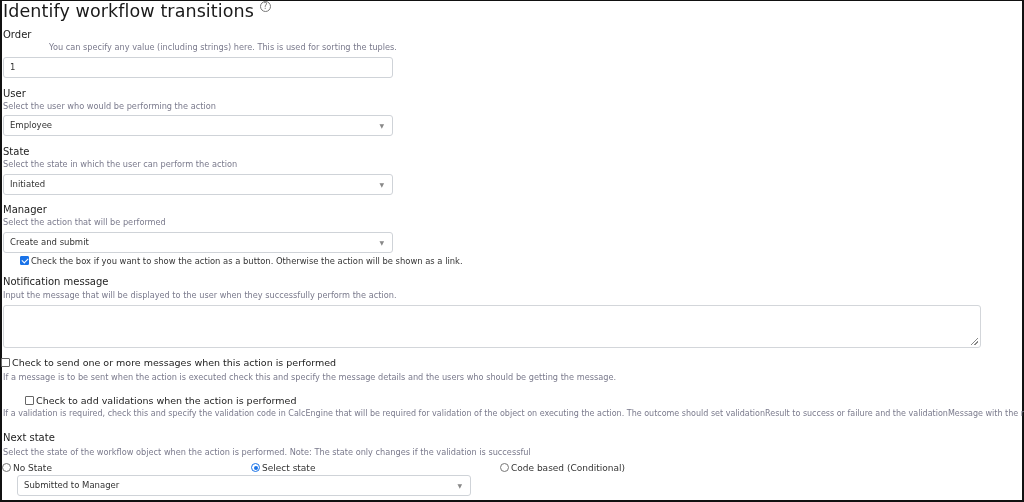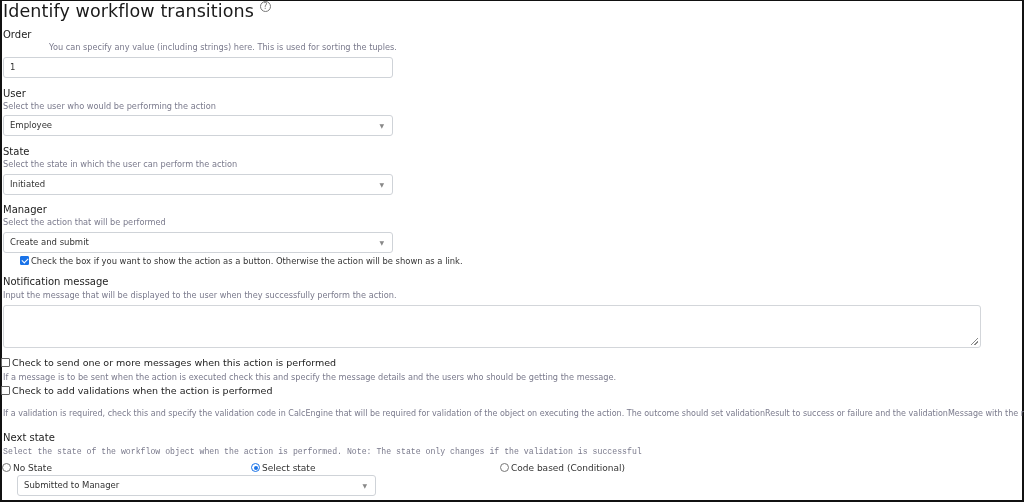--- a/index.html
+++ b/index.html
@@ -107,35 +107,35 @@
   <div class="textarea">
     <span></span>
     <span class="resize-icon"></span>
   </div>
 
   <div class="cb-row" style="left:-2px; top:357px; font-size:9.5px; color:#222;">
     <span class="cb"></span><span>Check to send one or more messages when this action is performed</span>
   </div>
   <div class="hint" style="top:372px;">If a message is to be sent when the action is executed check this and specify the message details and the users who should be getting the message.</div>
 
-  <div class="cb-row" style="left:-2px; top:385px; font-size:9.5px; color:#222;">
+  <div class="cb-row" style="left:-2px; top:395px; font-size:9.5px; color:#222;padding-left:24px;">
     <span class="cb"></span><span>Check to add validations when the action is performed</span>
   </div>
   <div class="hint" style="top:409px; font-size:8px;">If a validation is required, check this and specify the validation code in CalcEngine that will be required for validation of the object on executing the action. The outcome should set validationResult to success or failure and the validationMessage with the message.</div>
 
   <div class="label" style="top:432px;">Next state</div>
-  <div class="hint" style="top:447px;font-family:Liberation Mono, monospace;">Select the state of the workflow object when the action is performed. Note: The state only changes if the validation is successful</div>
+  <div class="hint" style="top:447px;">Select the state of the workflow object when the action is performed. Note: The state only changes if the validation is successful</div>
 
   <div class="radio-item" style="left:-1px;">
     <span class="radio"></span><span>No State</span>
   </div>
   <div class="radio-item" style="left:248px;">
     <span class="radio checked"></span><span>Select state</span>
   </div>
   <div class="radio-item" style="left:497px;">
     <span class="radio"></span><span>Code based (Conditional)</span>
   </div>
 
-  <div class="input" style="top:475px; left:14px; width:359px;">
+  <div class="input" style="top:475px; left:14px; width:454px;">
     <span>Submitted to Manager</span>
     <span class="select-caret">▼</span>
   </div>
 </div>
 
 </body></html>

